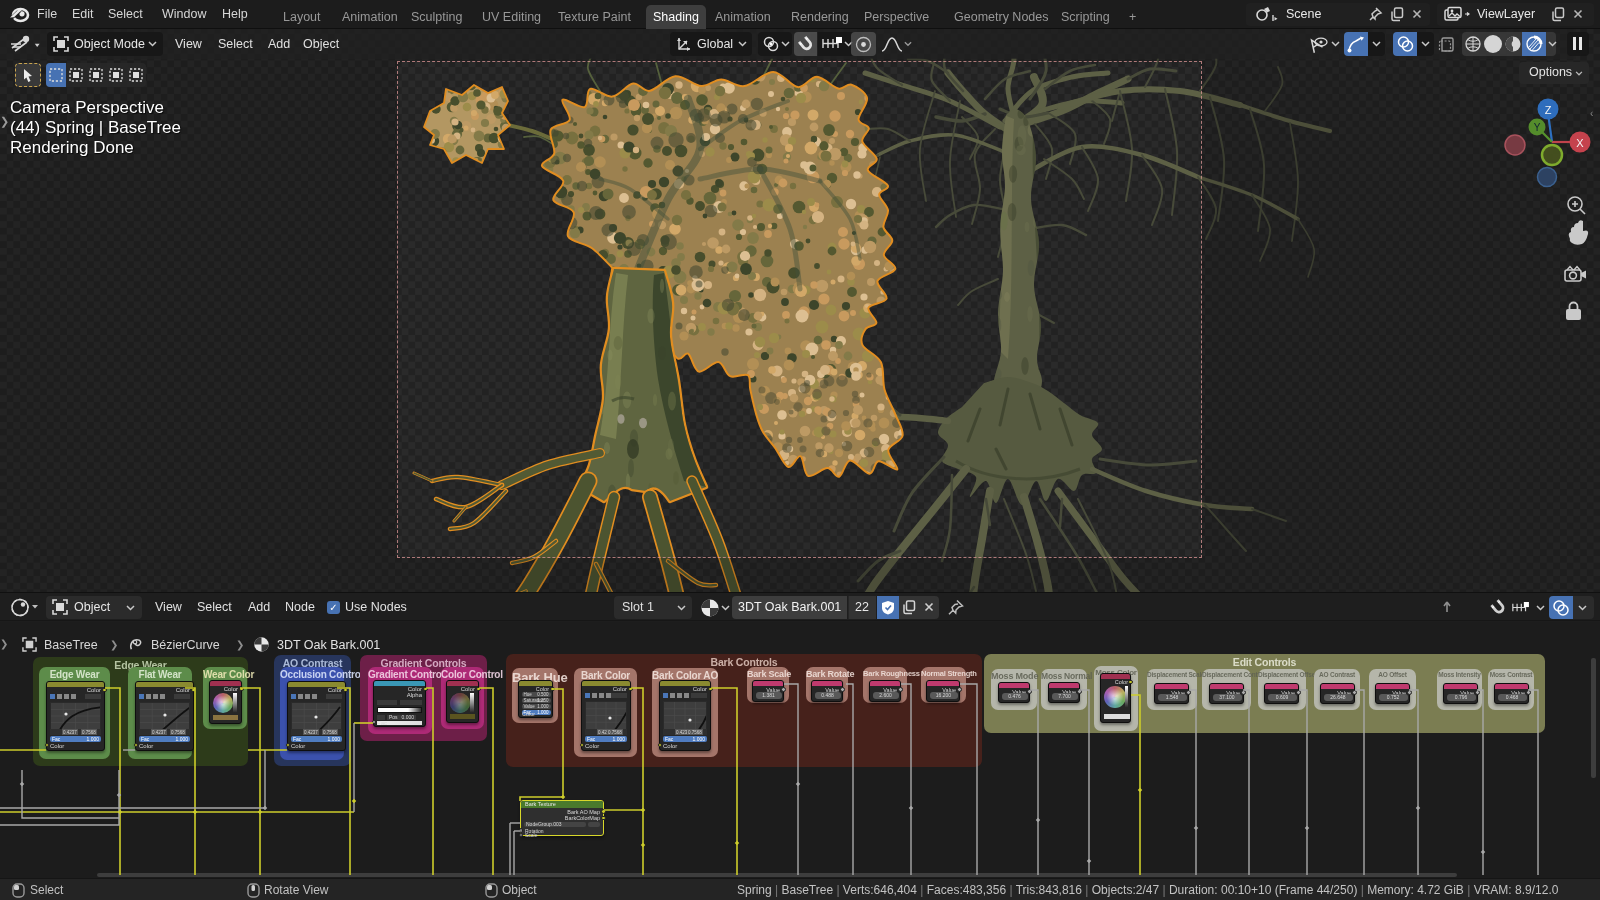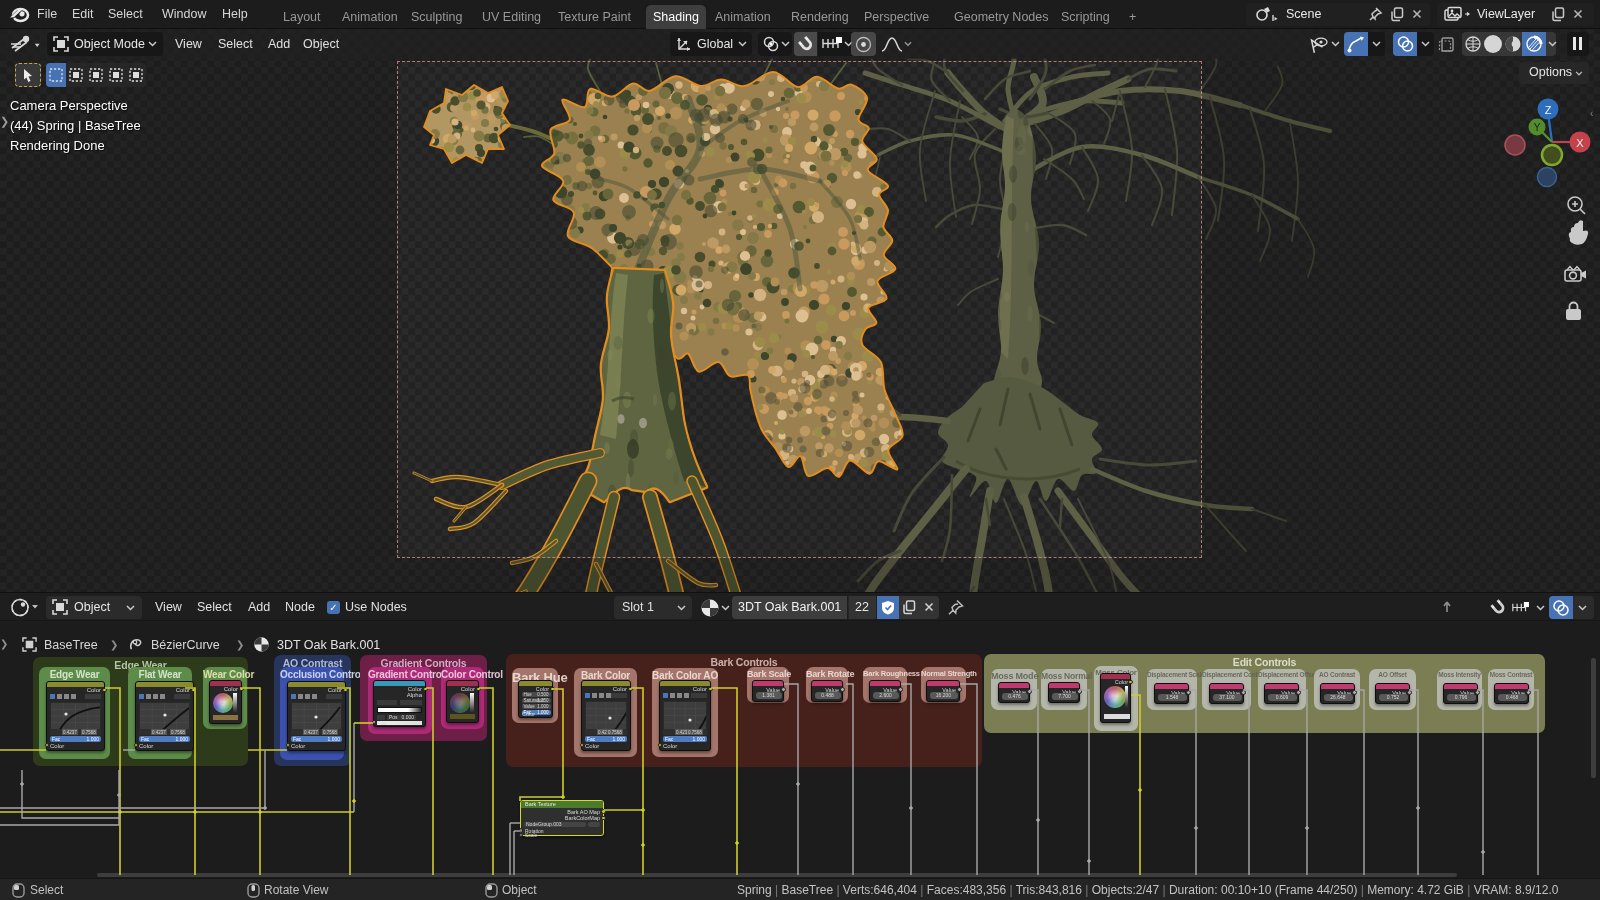--- a/index.html
+++ b/index.html
@@ -7,21 +7,21 @@
 .topbar{position:absolute;left:0;top:0;width:1600px;height:29px;background:#1c1c1c;border-bottom:1px solid #0f0f0f;z-index:50}
 .menu{position:absolute;top:7px;font-size:12.5px;color:#d6d6d6}
 .tab{position:absolute;top:5px;height:24px;line-height:20px;font-size:12.5px;color:#989898;padding:2px 7px;border-radius:5px 5px 0 0}
 .tab.act{background:#3e3e3e;color:#fdfdfd}
 .vp{position:absolute;left:0;top:29px;width:1600px;height:563px;overflow:hidden;
 background-image:conic-gradient(#2a2a2a 25%,#222222 0 50%,#2a2a2a 0 75%,#222222 0);
 background-size:13.4px 13.4px;background-position:0px -2px}
 .cam{position:absolute;left:397px;top:32px;width:805px;height:497px;
 box-shadow:0 0 0 3000px rgba(10,10,10,0.20);border:1px dashed rgba(222,150,150,0.75);z-index:5}
 .vphead{position:absolute;left:0;top:0;width:1576px;height:30px;background:rgba(33,33,33,0.70);z-index:10}
-.vptext{position:absolute;color:#fff;font-size:13px;text-shadow:1px 1px 1px rgba(0,0,0,.8);z-index:8}
+.vptext{position:absolute;color:#fff;font-size:17px;text-shadow:1px 1px 1px rgba(0,0,0,.8);z-index:8}
 .hdrtxt{position:absolute;top:8px;font-size:12.5px;color:#e0e0e0;z-index:11}
 .shead{position:absolute;left:0;top:592px;width:1600px;height:29px;background:#1e1e1e;border-top:1px solid #101010;border-bottom:1px solid #161616;z-index:40}
 .ne{position:absolute;left:0;top:622px;width:1600px;height:256px;background:#1c1c1c;overflow:hidden}
 .frame{position:absolute;border-radius:7px}
 .ftitle{position:absolute;width:100%;text-align:center;font-weight:bold;white-space:nowrap;opacity:0.88;letter-spacing:-0.2px}
 .node{position:absolute;background:#262626;border:1px solid #0e0e0e;border-radius:3px;box-shadow:0 2px 3px rgba(0,0,0,.4)}
 .nhead{position:absolute;left:0;top:0;width:100%;border-radius:2px 2px 0 0}
 .ntxt{position:absolute;color:#d8d8d8;white-space:nowrap}
 .status{position:absolute;left:0;top:878px;width:1600px;height:22px;background:#242424;border-top:1px solid #151515;z-index:50}
 .st{position:absolute;top:4px;font-size:12px;color:#c2c2c2;white-space:nowrap}

